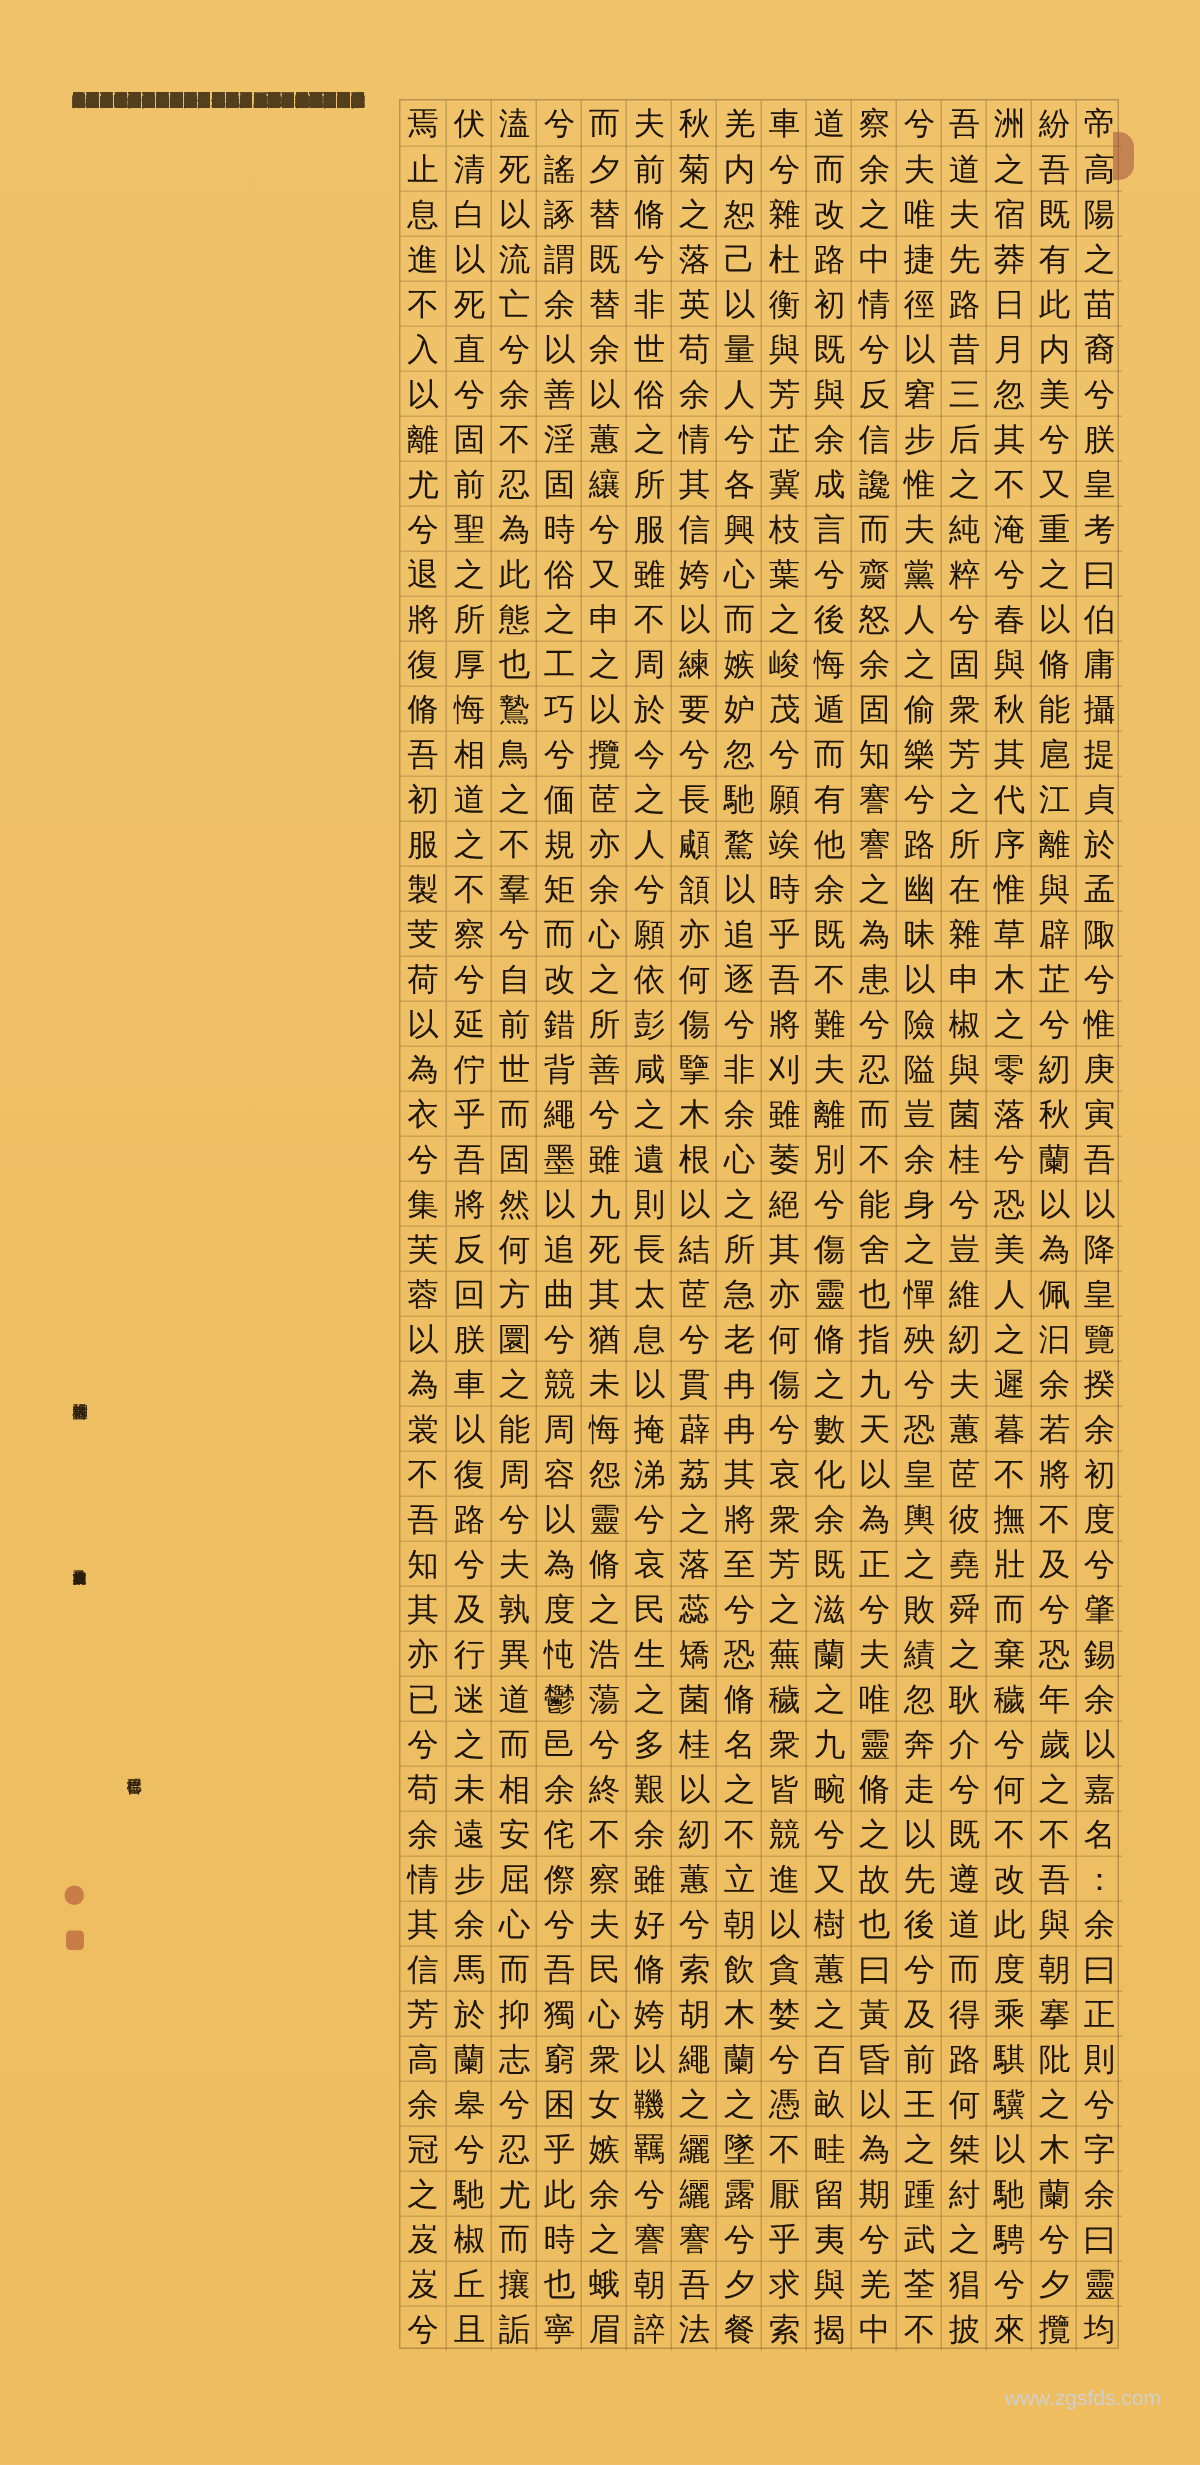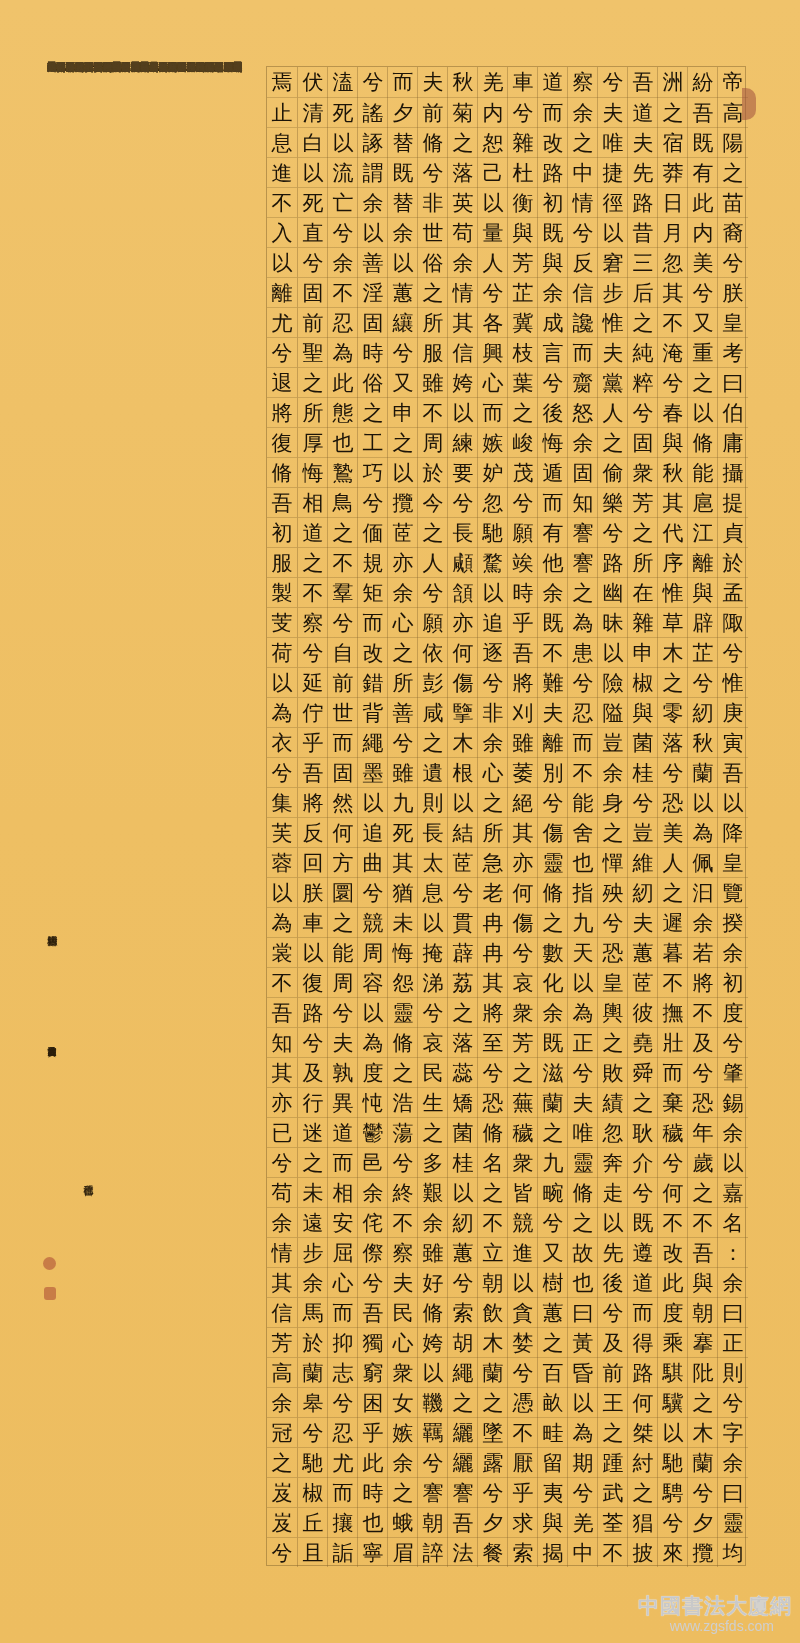--- a/index.html
+++ b/index.html
@@ -888,15 +888,14 @@
       <div class="cell" style="top: 1380px;">之</div>
       <div class="cell" style="top: 1410px;">岌</div>
       <div class="cell" style="top: 1440px;">岌</div>
       <div class="cell" style="top: 1470px;">兮</div>
     </div>
   </div>
 
 <div class="seal seal-r"></div>
 
 <div class="wm">
-  <div class="wm-cn">中國書法大廈網</div>
   <div class="wm-url">www.zgsfds.com</div>
 </div>
 
 </body></html>

